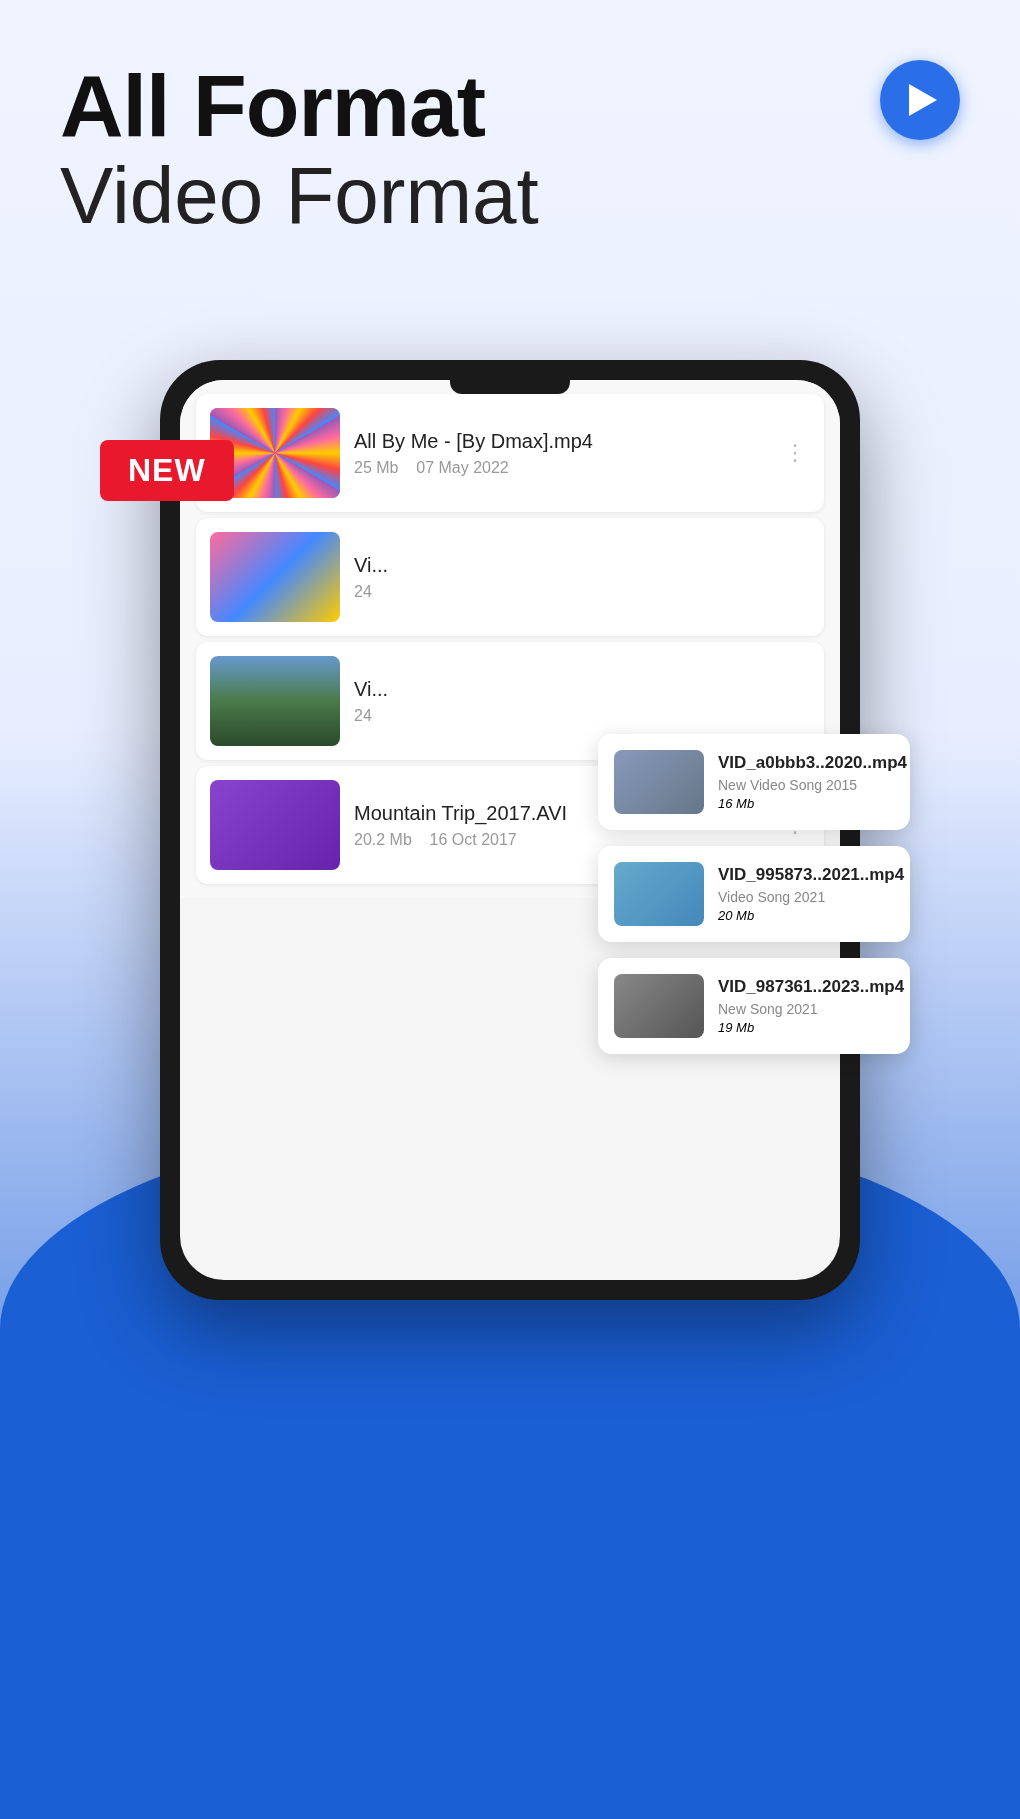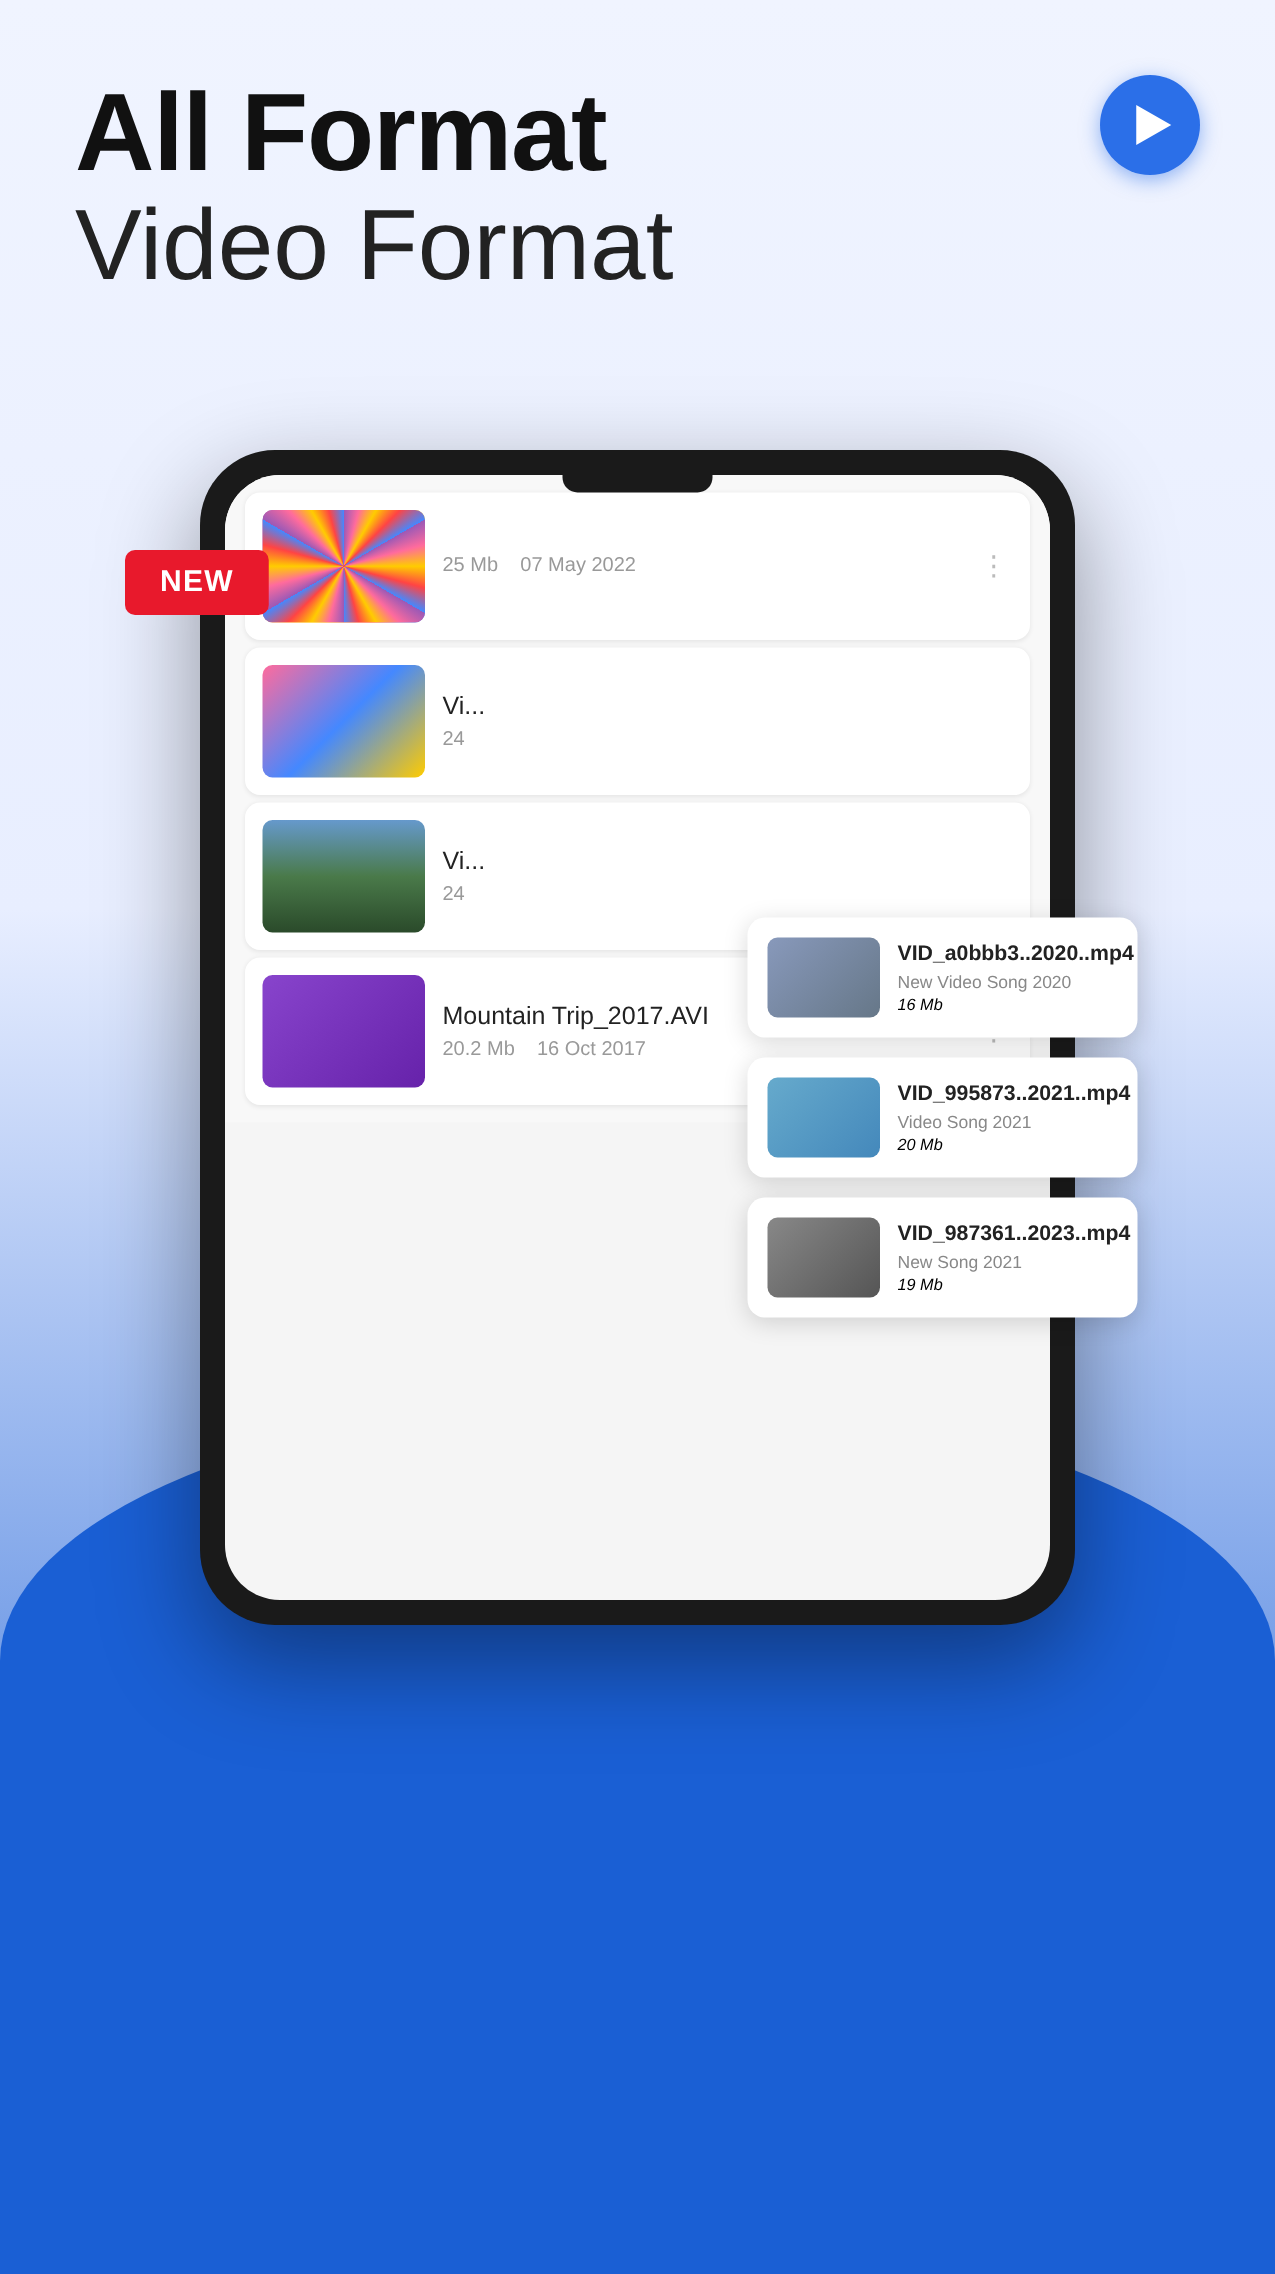--- a/index.html
+++ b/index.html
@@ -109,21 +109,21 @@
       min-height: 900px;
     }
 
     
     .new-badge {
       position: absolute;
       left: -30px;
       top: 80px;
       background: #e8192c;
       color: white;
-      font-size: 24px;
+      font-size: 32px;
       font-weight: 900;
       padding: 12px 28px;
       border-radius: 8px;
       z-index: 20;
       letter-spacing: 1px;
       text-align: right;
     }
 
     
     .videos-header {
@@ -302,20 +302,21 @@
     <div class="phone-notch"></div>
 
     <div class="phone-screen">
 
 
       <div class="video-list">
 
         <div class="video-item">
           <div class="video-thumb thumb-1"></div>
           <div class="video-info">
+            <div class="video-name">All By Me - [By Dmax].mp4</div>
             <div class="video-meta">
               <span>25 Mb</span>
               &nbsp;&nbsp;
               <span>07 May 2022</span>
             </div>
           </div>
           <div class="more-icon">⋮</div>
         </div>
 
         <div class="video-item">
@@ -351,21 +352,21 @@
       </div>
     </div>
   </div>
 
   <div class="floating-cards">
 
     <div class="floating-card">
       <div class="float-thumb ft-1"></div>
       <div class="float-info">
         <div class="float-name">VID_a0bbb3..2020..mp4</div>
-        <div class="float-subtitle">New Video Song 2020</div>
+        <div class="float-subtitle">New Video Song 2015</div>
         <div class="float-size">16 Mb</div>
       </div>
     </div>
 
     <div class="floating-card">
       <div class="float-thumb ft-2"></div>
       <div class="float-info">
         <div class="float-name">VID_995873..2021..mp4</div>
         <div class="float-subtitle">Video Song 2021</div>
         <div class="float-size">20 Mb</div>

